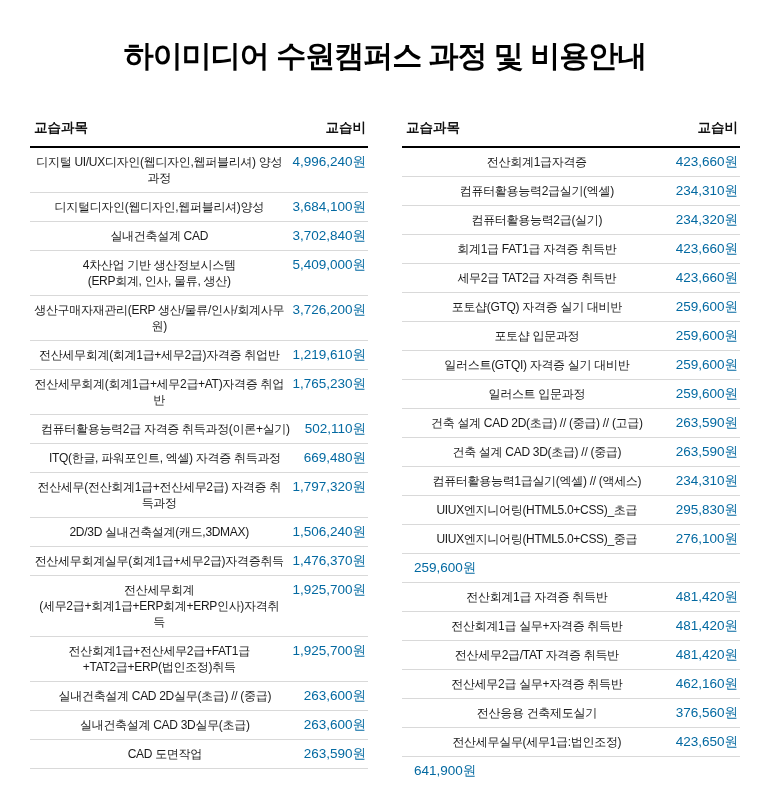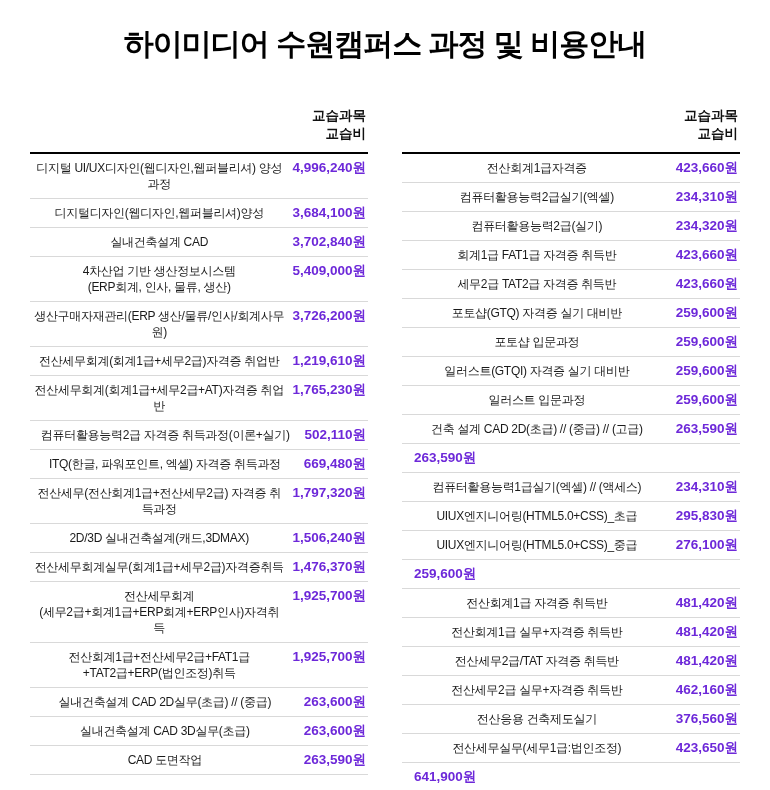--- a/index.html
+++ b/index.html
@@ -4,21 +4,21 @@
 <style>
   * { box-sizing: border-box; }
   html, body {
     margin: 0; padding: 0;
     width: 770px; height: 790px;
     background: #ffffff;
     font-family: "Liberation Sans", "DejaVu Sans", sans-serif;
     color: #111;
     overflow: hidden;
   }
-  .page { width: 770px; height: 790px; padding-top: 24px; }
+  .page { width: 770px; height: 790px; padding-top: 36px; }
   h1.title {
     margin: 0;
     text-align: center;
     font-size: 30px;
     font-weight: 900;
     letter-spacing: -1px;
     color: #000;
   }
   .tables {
     display: flex;
@@ -29,21 +29,20 @@
   .fee-table { flex: 1 1 0; min-width: 0; }
   .table-header {
     display: flex;
     justify-content: space-between;
     align-items: flex-end;
     padding: 0 2px 9px 4px;
     border-bottom: 2.5px solid #000;
     font-size: 13.5px;
     font-weight: bold;
     color: #111;
-    flex-direction: column;
   }
   .row {
     display: flex;
     justify-content: space-between;
     align-items: flex-start;
     padding: 6px 2px 6px 4px;
     border-bottom: 1px solid #d9d9d9;
     text-align: center;
   }
   .row:last-child { border-bottom: none; }
@@ -54,22 +53,22 @@
     line-height: 16px;
     letter-spacing: -0.3px;
     color: #1a1a1a;
     white-space: pre-line;
   }
   .fee {
     flex: 0 0 auto;
     padding-left: 8px;
     font-size: 13.5px;
     line-height: 16px;
-    font-weight: bold;
-    color: #6d28d9;
+    font-weight: normal;
+    color: #0369a1;
     white-space: nowrap;
   }
 </style>
 </head>
 <body>
 
 <main class="page">
   <h1 class="title">하이미디어 수원캠퍼스 과정 및 비용안내</h1>
 
   <div class="tables">
@@ -195,20 +194,21 @@
           </div>
           <div class="row">
             <span class="subject">일러스트 입문과정</span>
             <span class="fee">259,600원</span>
           </div>
           <div class="row">
             <span class="subject">건축 설계 CAD 2D(초급) // (중급) // (고급)</span>
             <span class="fee">263,590원</span>
           </div>
           <div class="row">
+            <span class="subject">건축 설계 CAD 3D(초급) // (중급)</span>
             <span class="fee">263,590원</span>
           </div>
           <div class="row">
             <span class="subject">컴퓨터활용능력1급실기(엑셀) // (액세스)</span>
             <span class="fee">234,310원</span>
           </div>
           <div class="row">
             <span class="subject">UIUX엔지니어링(HTML5.0+CSS)_초급</span>
             <span class="fee">295,830원</span>
           </div>

